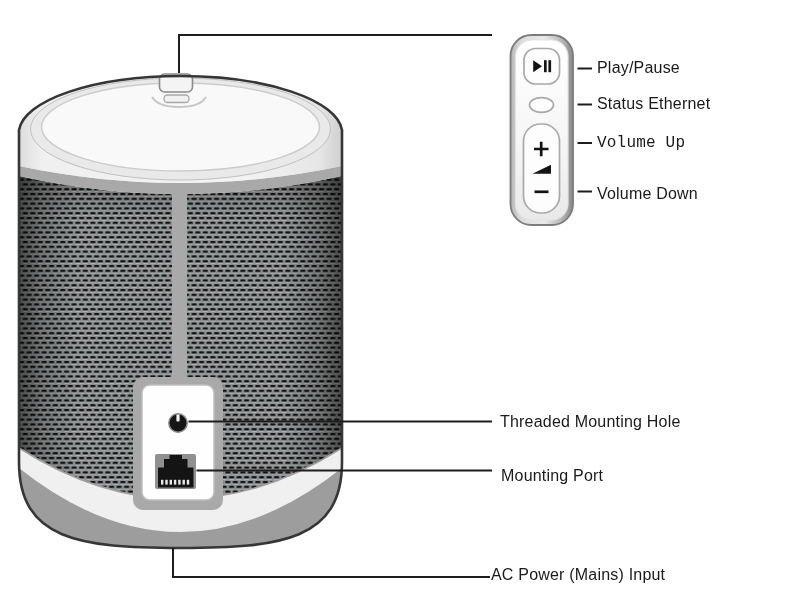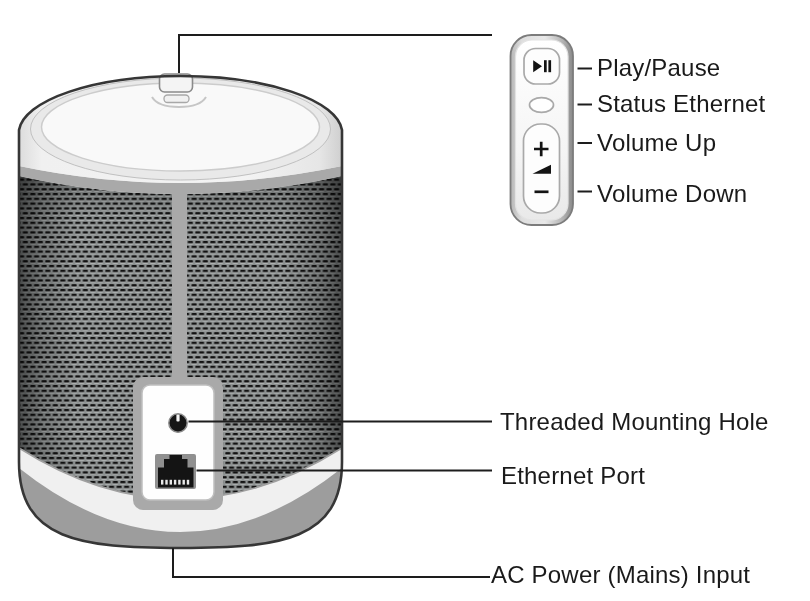--- a/index.html
+++ b/index.html
@@ -6,21 +6,21 @@
   .canvas{
     position:relative;
     width:810px;height:601px;
     background:#ffffff;
     overflow:hidden;
     font-family:"Liberation Sans", sans-serif;
   }
   .diagram-svg{position:absolute;left:0;top:0;}
   .callout-label{
     position:absolute;
-    font-size:24px;
+    font-size:16px;
     font-weight:400;
     line-height:28px;
     color:#1a1a1a;
     white-space:nowrap;
     letter-spacing:0.2px;
   }
 </style>
 </head>
 <body>
 
@@ -154,19 +154,19 @@
       <line x1="577.5" y1="143" x2="592" y2="143"></line>
       <line x1="577.5" y1="191.5" x2="592" y2="191.5"></line>
       <line x1="188.5" y1="421.5" x2="492" y2="421.5"></line>
       <line x1="196.5" y1="470.5" x2="492" y2="470.5"></line>
       <polyline points="173,548 173,577 490,577"></polyline>
     </g>
   </svg>
 
   <div class="callout-label" style="left:597px; top:54px;">Play/Pause</div>
   <div class="callout-label" style="left:597px; top:90px;">Status Ethernet</div>
-  <div class="callout-label" style="left:597px; top:129px;">Volume Up</div>
+  <div class="callout-label" style="left:597px; top:129px;font-family:Liberation Mono, monospace;">Volume Up</div>
   <div class="callout-label" style="left:500px; top:408px;">Threaded Mounting Hole</div>
   <div class="callout-label" style="left:597px; top:180px;">Volume Down</div>
-  <div class="callout-label" style="left:501px; top:462px;">Ethernet Port</div>
+  <div class="callout-label" style="left:501px; top:462px;">Mounting Port</div>
   <div class="callout-label" style="left:491px; top:561px;">AC Power (Mains) Input</div>
 
 </div>
 
 </body></html>

